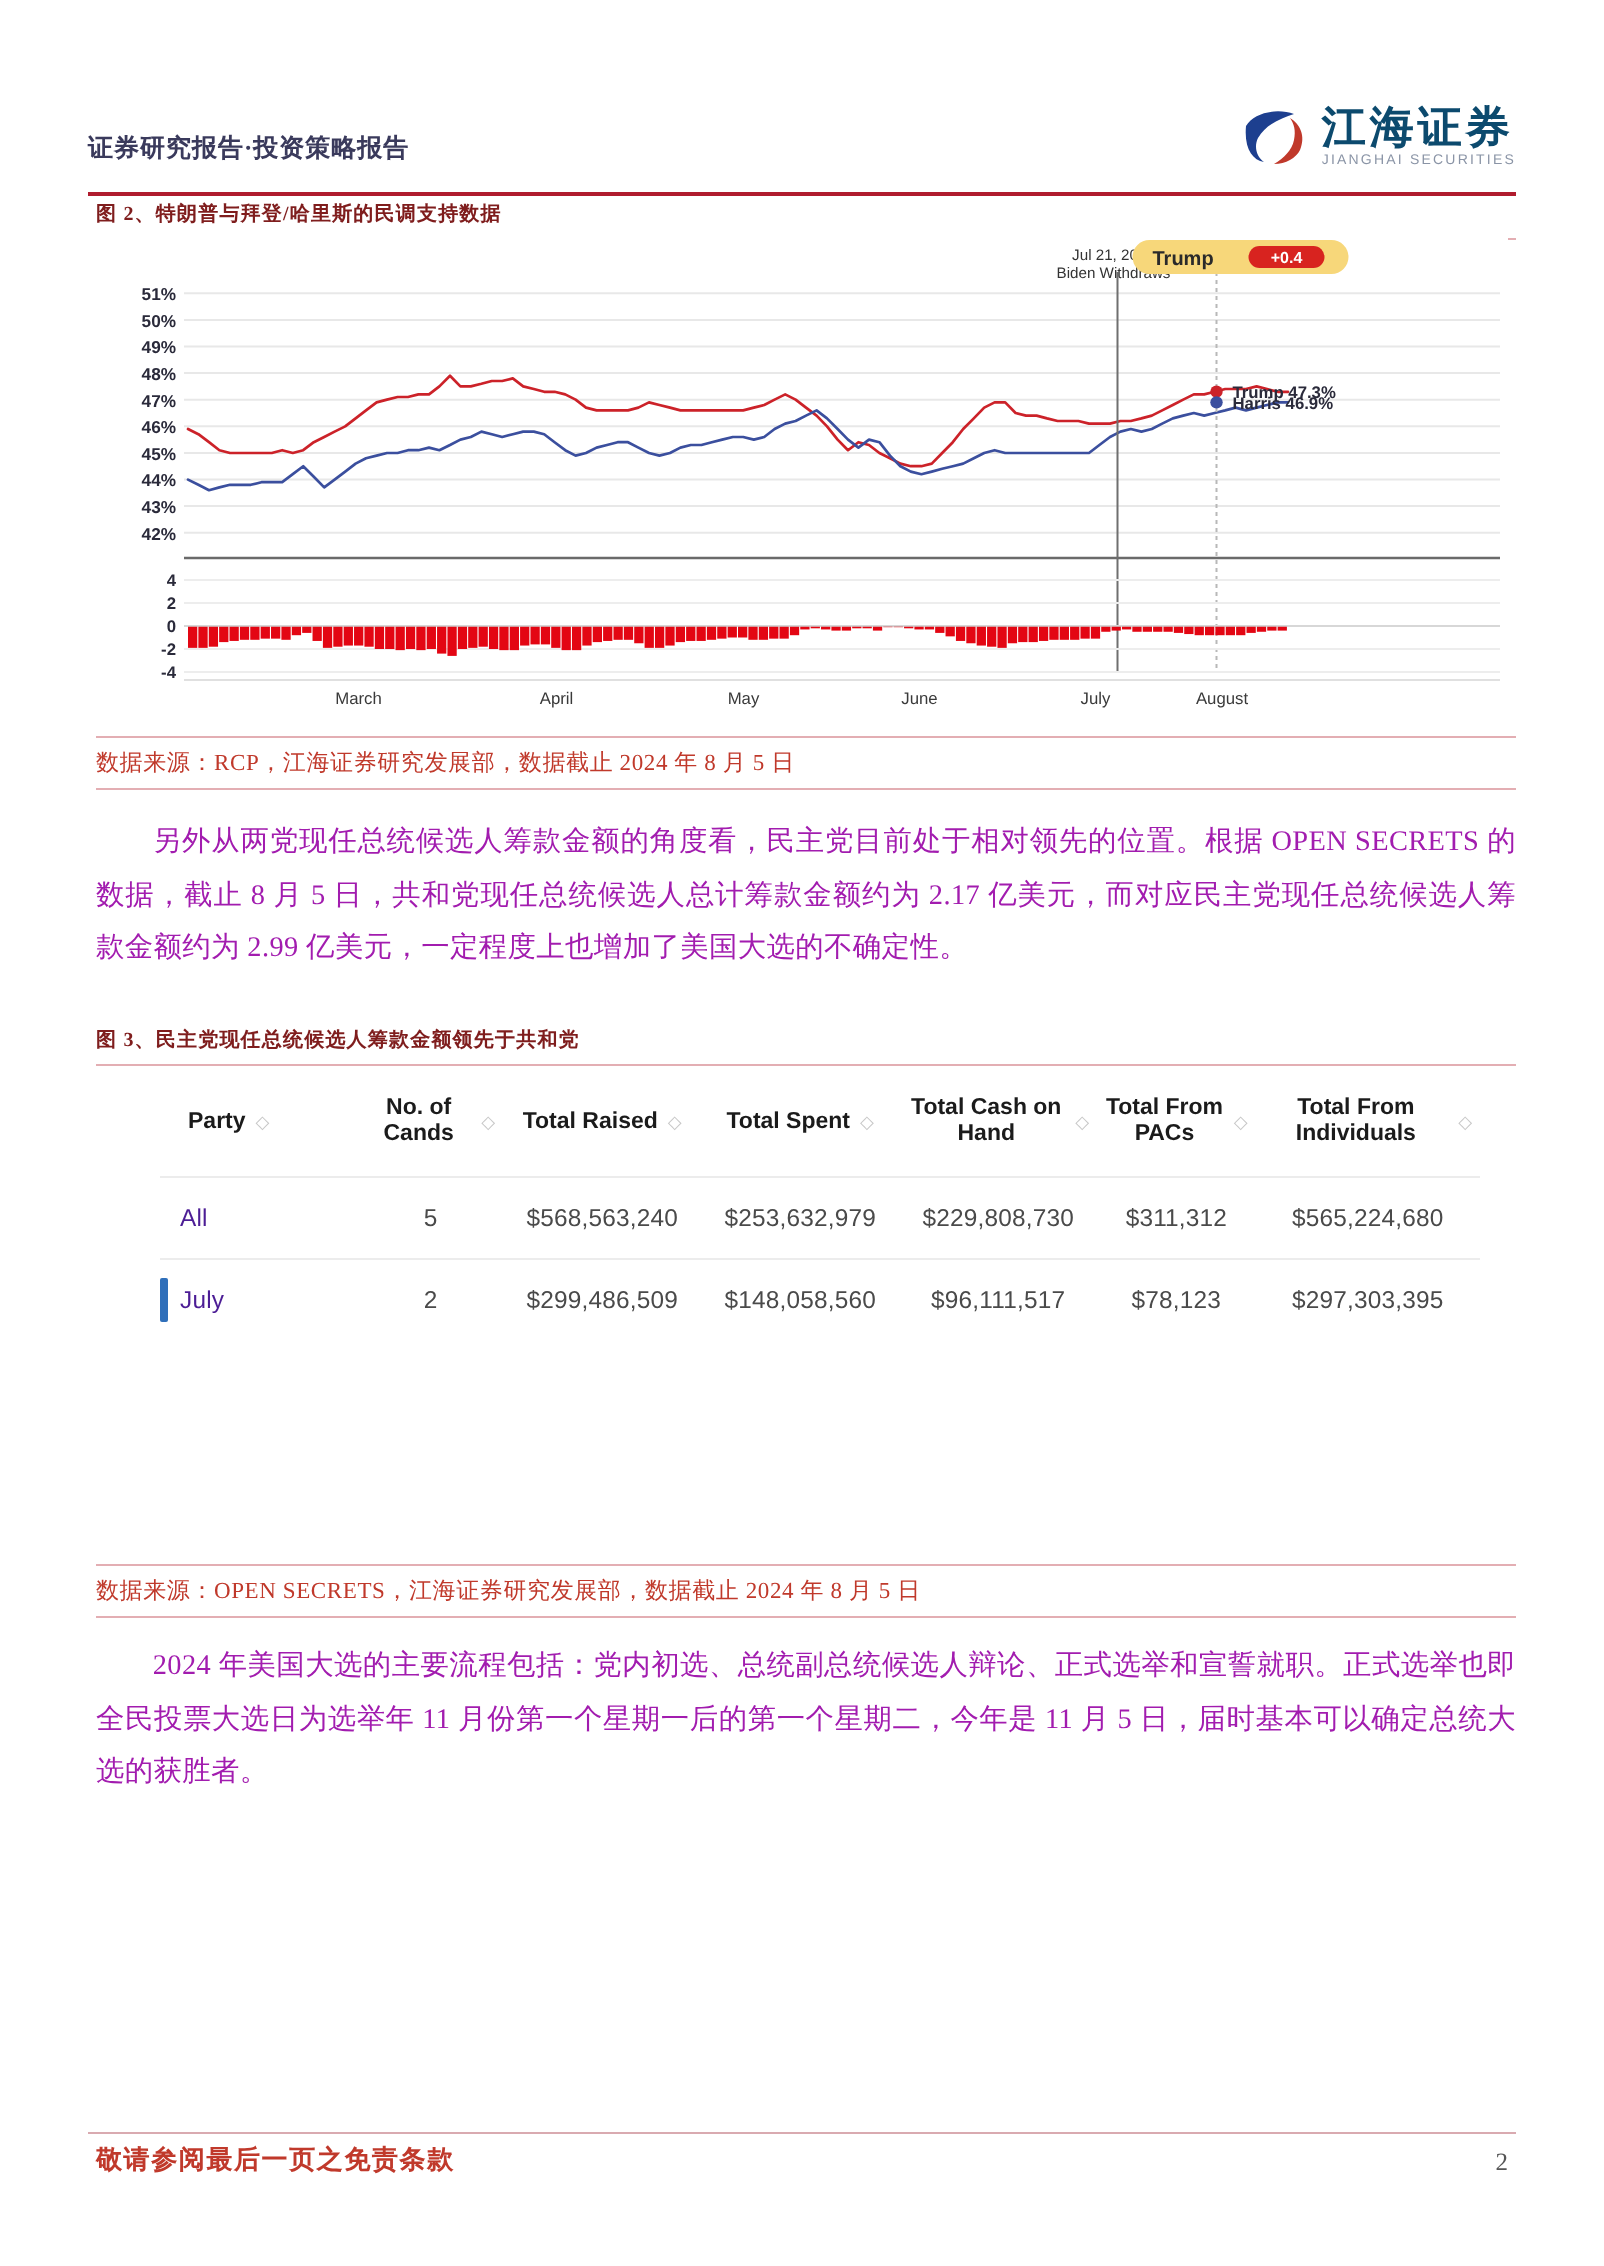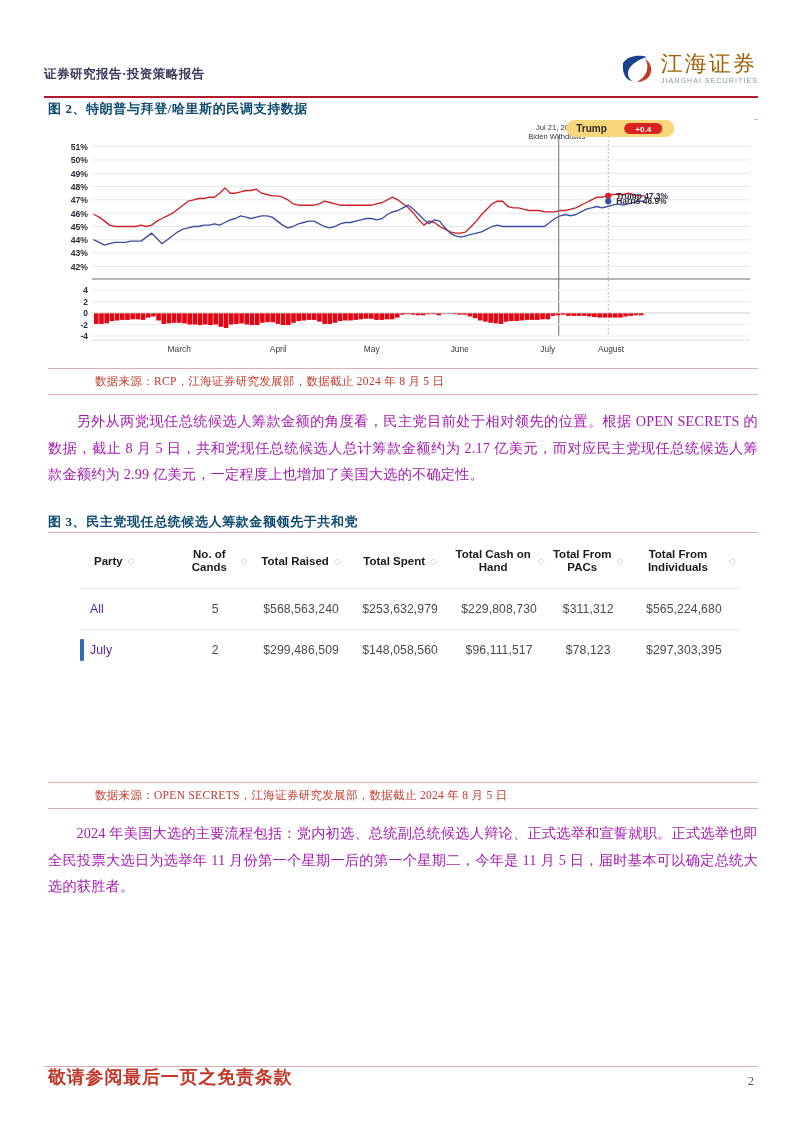--- a/index.html
+++ b/index.html
@@ -45,22 +45,22 @@
     gap: 6px;
   }
   .logo-mark {
     width: 34px;
     height: 30px;
     position: relative;
   }
   .logo-text-col { display: flex; flex-direction: column; align-items: flex-start; }
   .logo-cn {
     font-size: 22px;
-    font-weight: normal;
-    color: #a16207;
+    font-weight: bold;
+    color: #0c4a6e;
     letter-spacing: 2px;
     line-height: 1.05;
     font-family: "Liberation Serif", "DejaVu Serif", serif;
   }
   .logo-en {
     font-size: 7px;
     color: #8a94a6;
     letter-spacing: 1.1px;
     margin-top: 2px;
     font-family: "Liberation Sans", sans-serif;
@@ -71,23 +71,23 @@
     right: 44px;
     top: 96px;
     height: 2px;
     background: #b01c2e;
   }
 
   
   .fig-cap {
     position: absolute;
     left: 48px;
-    font-size: 13px;
+    font-size: 10px;
     font-weight: bold;
-    color: #0c4a6e;
+    color: #7f1d1d;
     letter-spacing: 0.6px;
     font-family: "Liberation Serif", "DejaVu Serif", serif;
     white-space: nowrap;
   }
   .cap-rule {
     position: absolute;
     left: 48px;
     right: 44px;
     height: 1px;
     background: #e3aeb3;
@@ -95,21 +95,20 @@
 
   
   .src-note {
     position: absolute;
     left: 48px;
     font-size: 11.5px;
     color: #c0392b;
     letter-spacing: 0.3px;
     font-family: "Liberation Serif", "DejaVu Serif", serif;
     white-space: nowrap;
-    margin-left: 47px;
   }
   .src-rule-top {
     position: absolute;
     left: 48px;
     right: 44px;
     height: 1px;
     background: #e3aeb3;
   }
   .src-rule-bot {
     position: absolute;
@@ -208,21 +207,21 @@
     left: 44px;
     right: 44px;
     bottom: 66px;
     height: 1px;
     background: #d9aab0;
   }
   .foot-left {
     position: absolute;
     left: 48px;
     bottom: 44px;
-    font-size: 18px;
+    font-size: 13px;
     color: #c0392b;
     font-weight: bold;
     letter-spacing: 0.8px;
     font-family: "Liberation Serif", "DejaVu Serif", serif;
   }
   .foot-pg {
     position: absolute;
     right: 48px;
     bottom: 44px;
     font-size: 12.5px;

